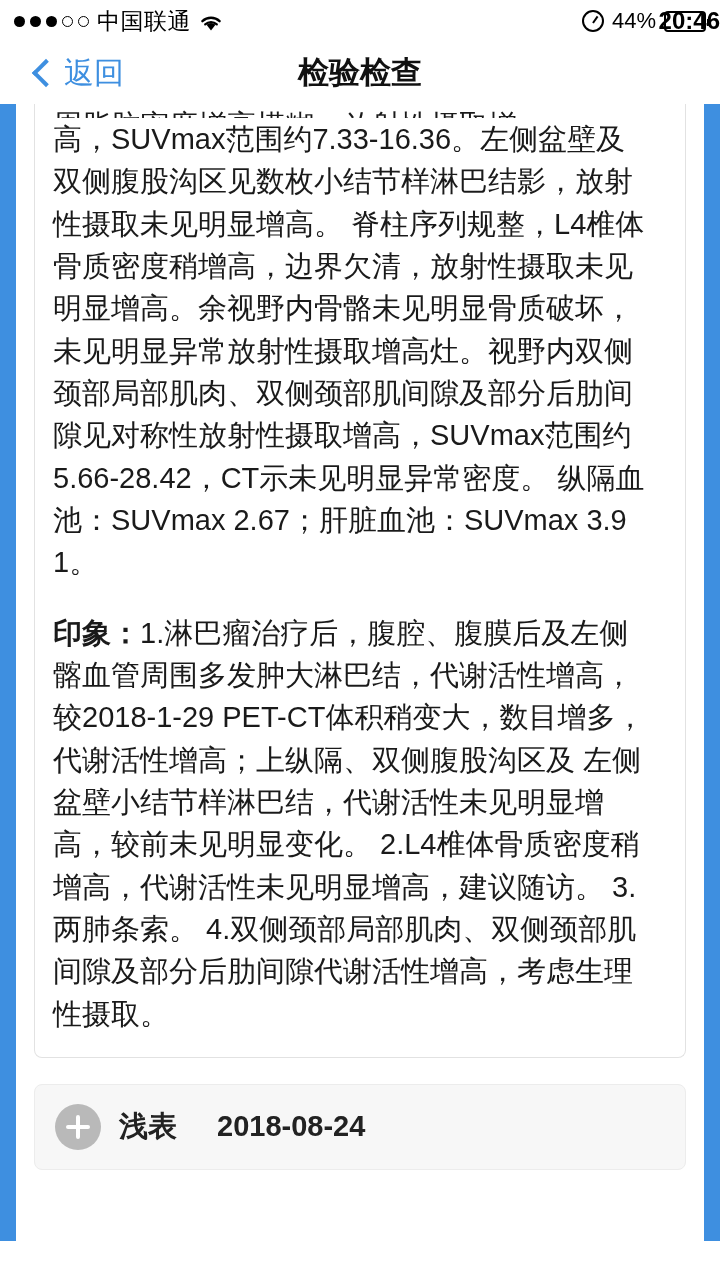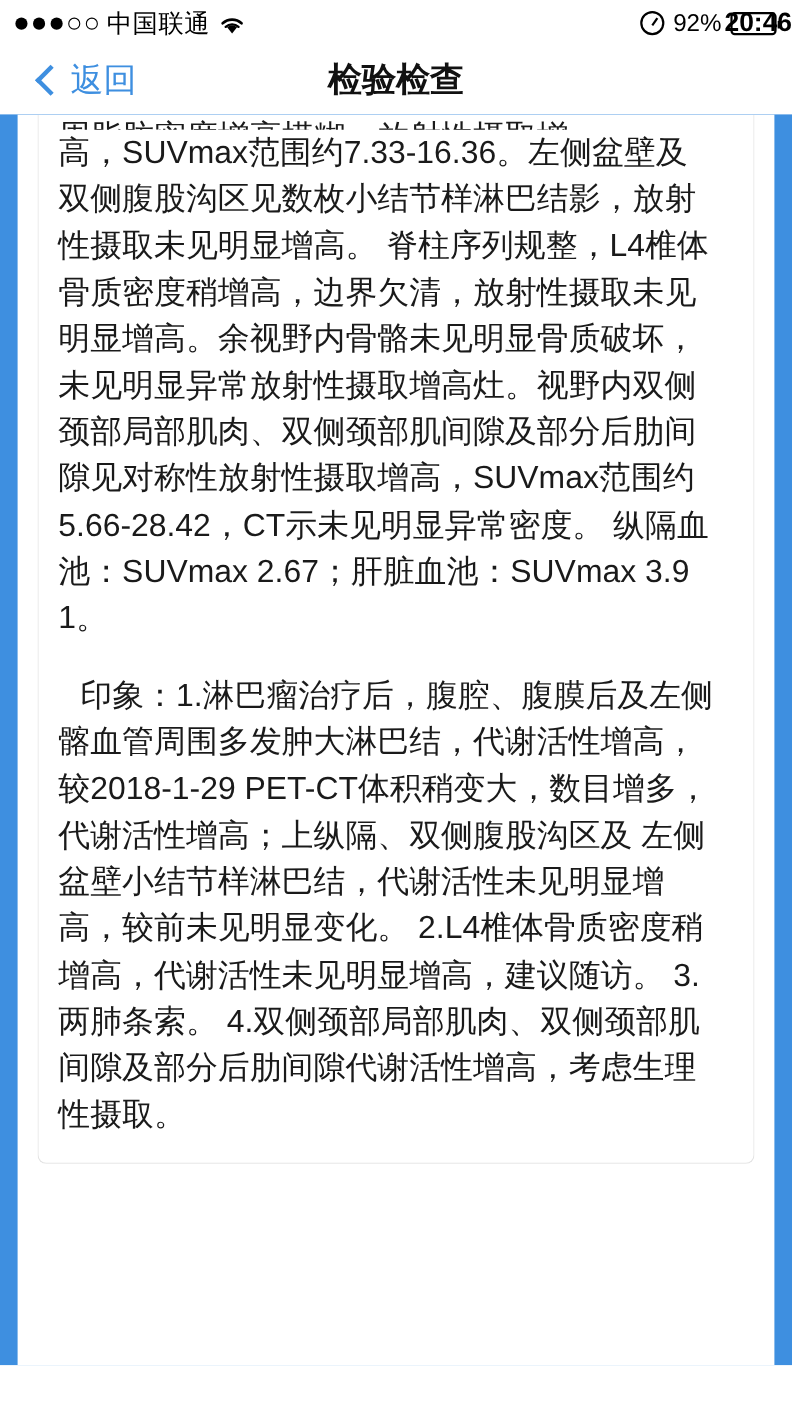--- a/index.html
+++ b/index.html
@@ -194,22 +194,21 @@
     margin: 0;
     font-size: 29px;
     line-height: 1.46;
     color: #1a1a1a;
     word-break: break-all;
   }
   .para + .para {
     margin-top: 28px;
   }
   .bold-label {
-    font-weight: normal;
-    margin-left: 20px;
+    font-weight: bold;
   }
   .row-item {
     margin-top: 26px;
     background: #f7f7f7;
     border: 1px solid #ececec;
     border-radius: 8px;
     height: 86px;
     display: flex;
     align-items: center;
     padding: 0 20px;
@@ -286,21 +285,21 @@
         <svg width="24" height="18" viewBox="0 0 24 18">
           <path d="M12 16.5 L7.5 10.8 A7.2 7.2 0 0 1 16.5 10.8 Z" fill="#000"></path>
           <path d="M3.4 7.2 A12.6 12.6 0 0 1 20.6 7.2" stroke="#000" stroke-width="2.4" fill="none" stroke-linecap="round"></path>
           <path d="M6.2 10.4 A8.6 8.6 0 0 1 17.8 10.4" stroke="#000" stroke-width="2.2" fill="none" stroke-linecap="round"></path>
         </svg>
       </span>
     </div>
     <div class="status-center">20:46</div>
     <div class="status-right">
       <span class="lock-icon"></span>
-      <span>92%</span>
+      <span>44%</span>
       <span class="battery">
         <span class="battery-fill" style="width: 41%; background: rgb(247, 198, 0);"></span>
       </span>
     </div>
   </div>
 
   <div class="nav-bar">
     <div class="back-btn">
       <span class="chev"></span>
       <span>返回</span>
@@ -314,18 +313,23 @@
       <div class="report-card">
         <div class="clip-top">
           <p class="para">周脂肪密度增高模糊，放射性摄取增</p>
         </div>
         <p class="para">高，SUVmax范围约7.33-16.36。左侧盆壁及双侧腹股沟区见数枚小结节样淋巴结影，放射性摄取未见明显增高。 脊柱序列规整，L4椎体骨质密度稍增高，边界欠清，放射性摄取未见明显增高。余视野内骨骼未见明显骨质破坏，未见明显异常放射性摄取增高灶。视野内双侧颈部局部肌肉、双侧颈部肌间隙及部分后肋间隙见对称性放射性摄取增高，SUVmax范围约5.66-28.42，CT示未见明显异常密度。 纵隔血池：SUVmax 2.67；肝脏血池：SUVmax 3.91。</p>
         <p class="para">
           <span class="bold-label">印象：</span><span>1.淋巴瘤治疗后，腹腔、腹膜后及左侧髂血管周围多发肿大淋巴结，代谢活性增高， 较2018-1-29 PET-CT体积稍变大，数目增多，代谢活性增高；上纵隔、双侧腹股沟区及 左侧盆壁小结节样淋巴结，代谢活性未见明显增高，较前未见明显变化。 2.L4椎体骨质密度稍增高，代谢活性未见明显增高，建议随访。 3.两肺条索。 4.双侧颈部局部肌肉、双侧颈部肌间隙及部分后肋间隙代谢活性增高，考虑生理性摄取。</span>
         </p>
       </div>
 
+      <div class="row-item">
+        <span class="plus-icon"></span>
+        <span class="row-title">浅表</span>
+        <span class="row-date">2018-08-24</span>
+      </div>
 
     </div>
   </div>
 
   <div class="bottom-bar"></div>
 </div>
 
 </body></html>

